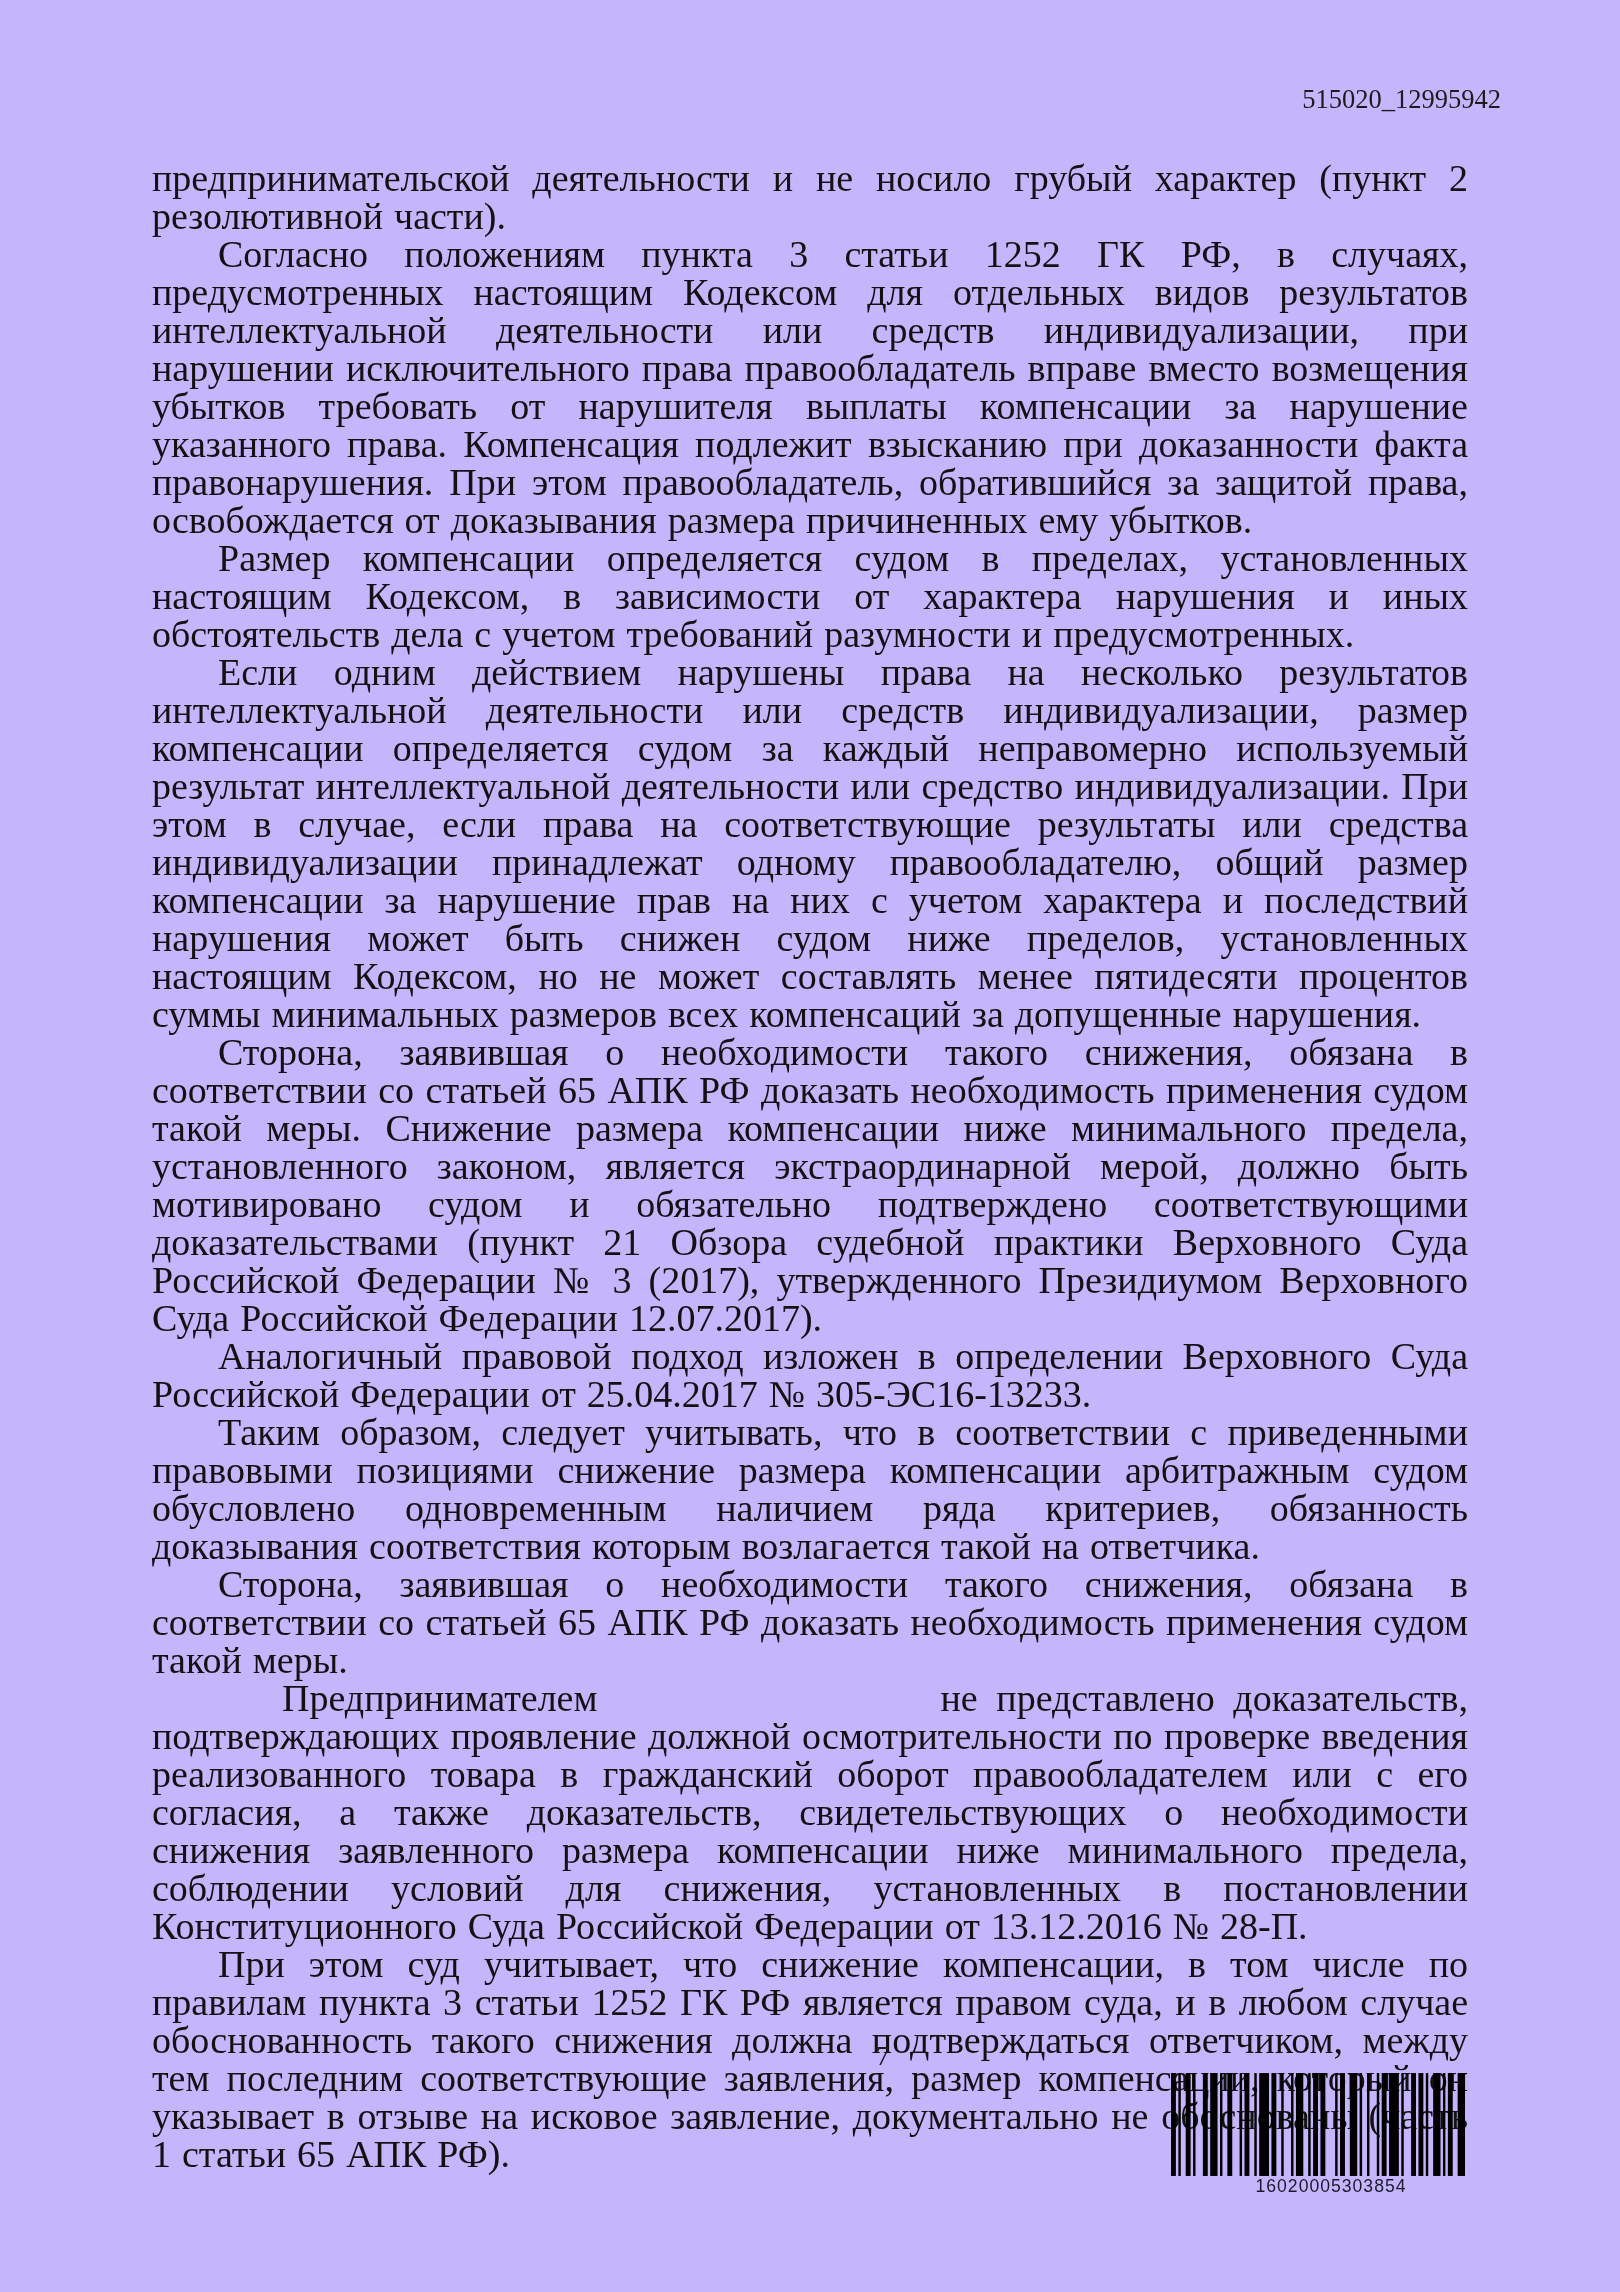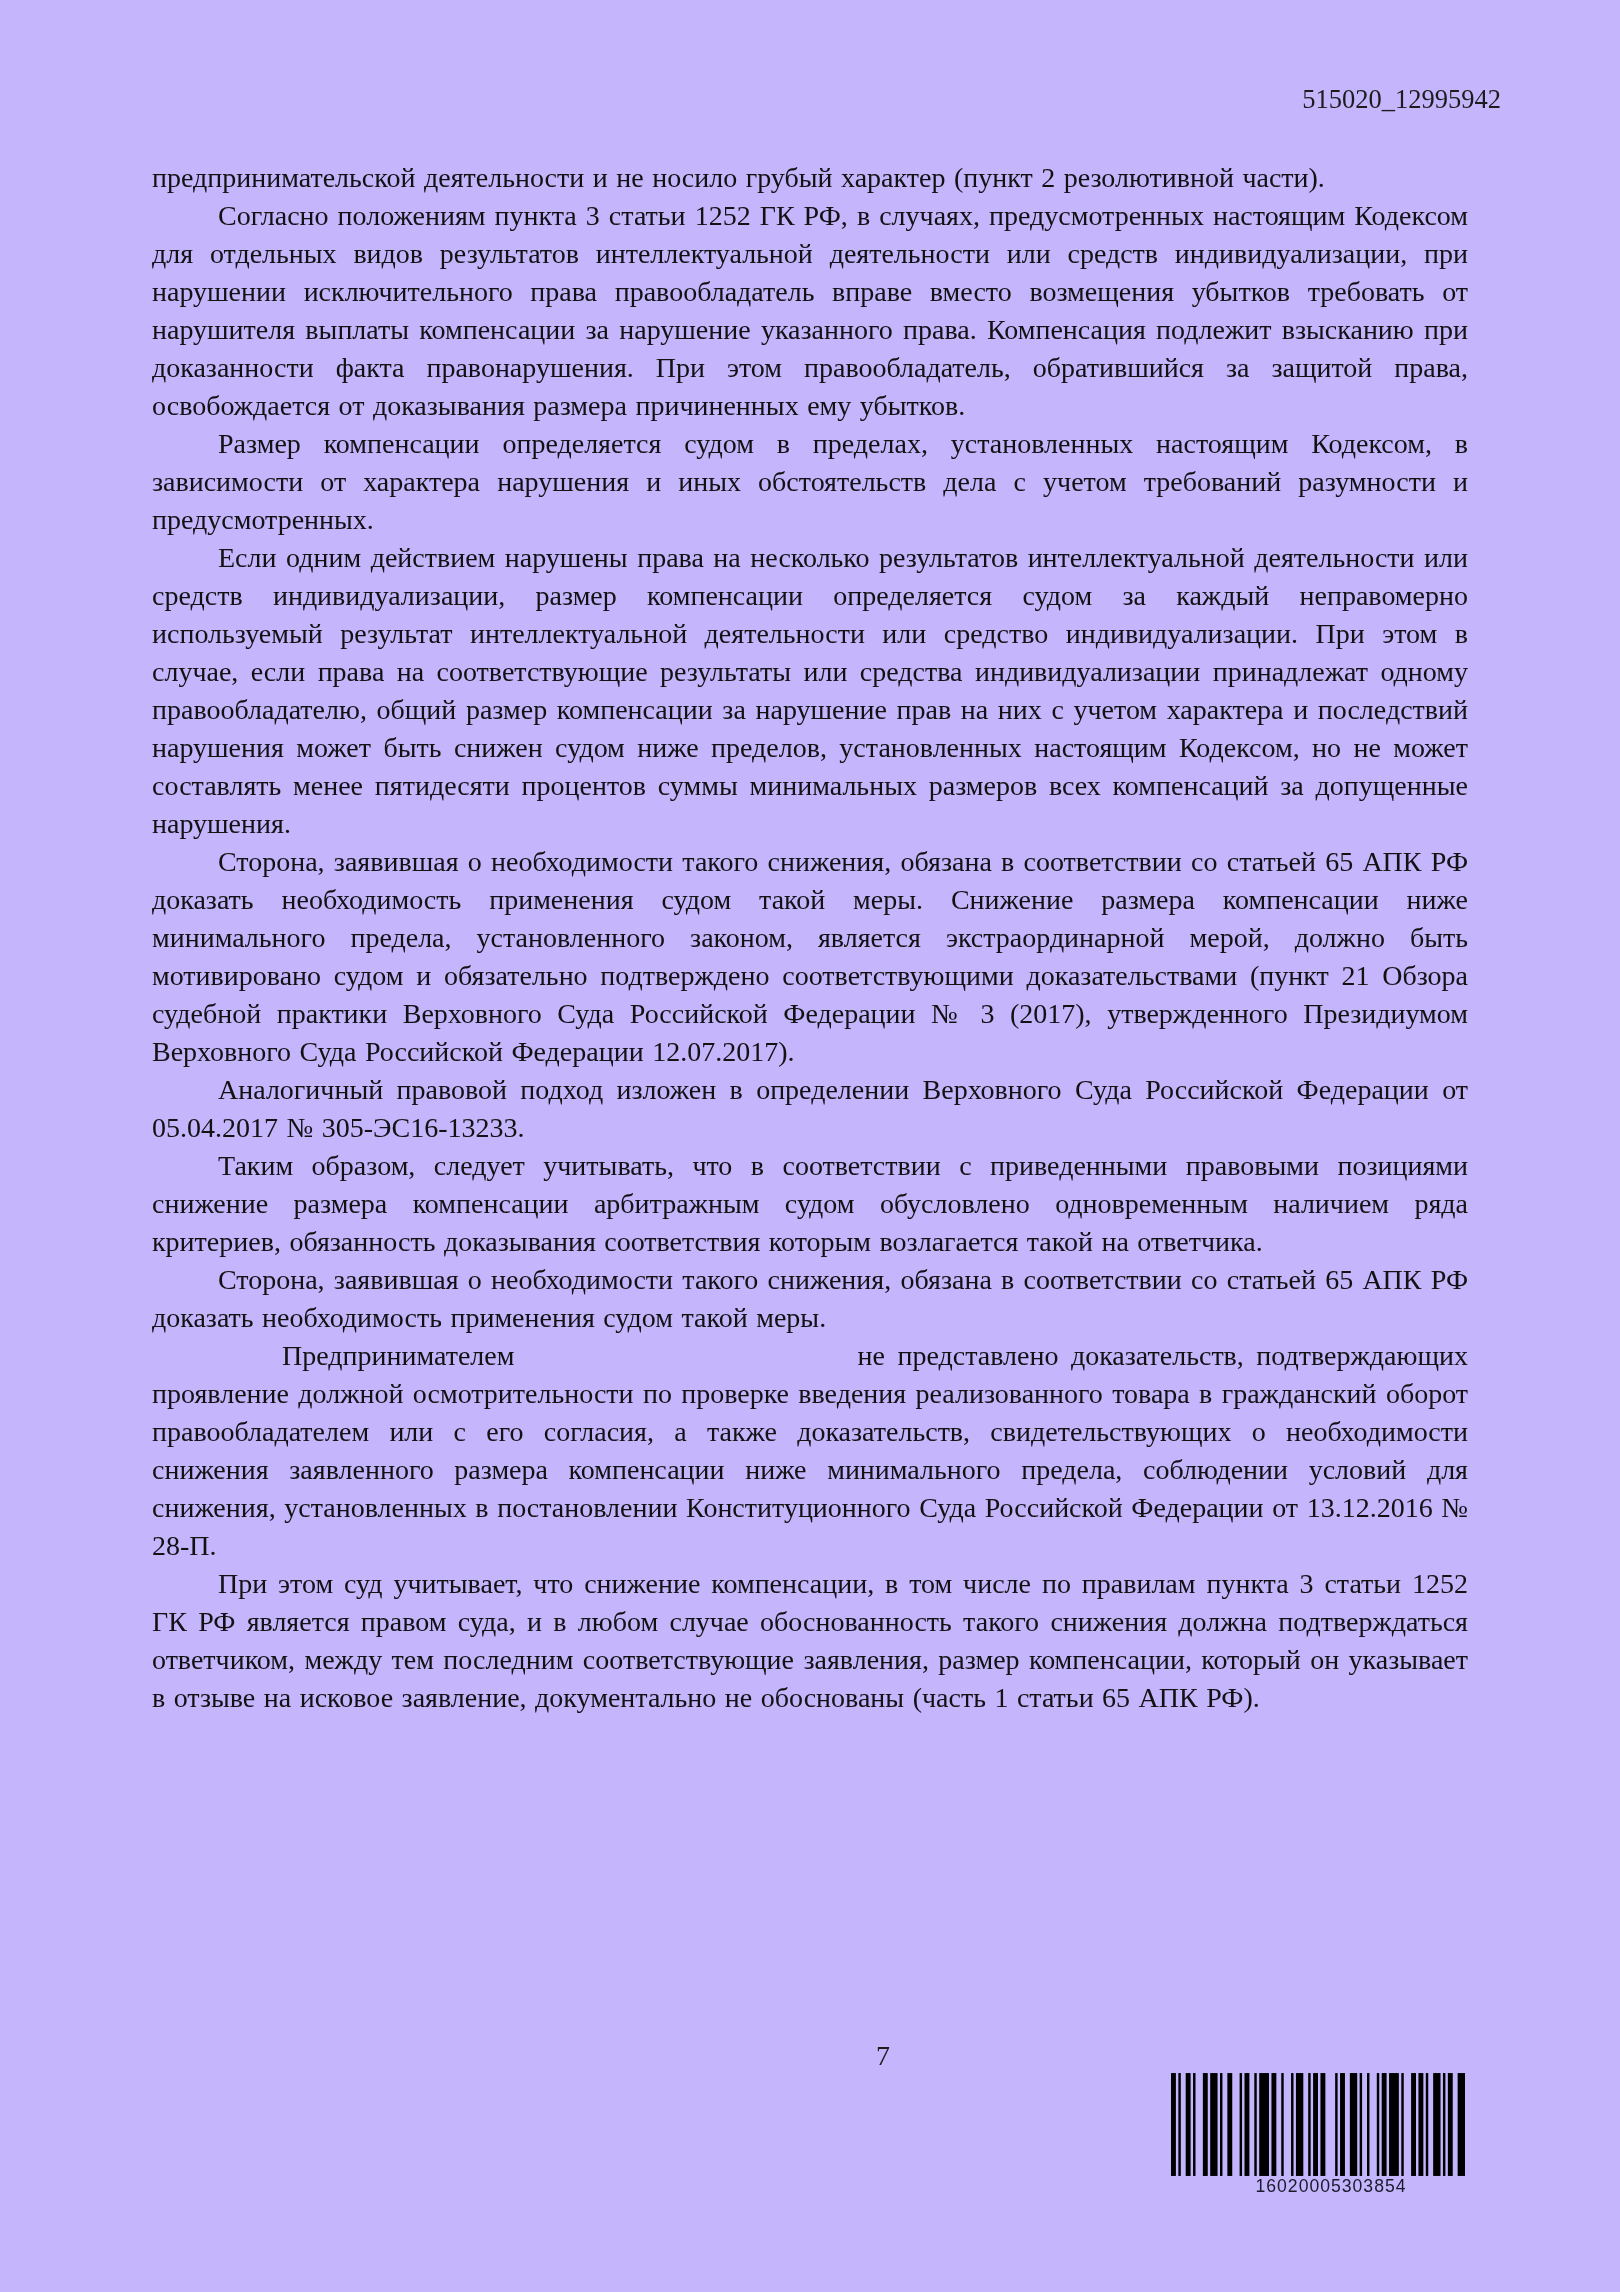--- a/index.html
+++ b/index.html
@@ -27,21 +27,21 @@
     font-size: 26.5px;
     line-height: 31px;
     color: #1c1c1c;
     white-space: nowrap;
   }
   .doc-body {
     position: absolute;
     left: 152px;
     top: 159px;
     width: 1316px;
-    font-size: 28px;
+    font-size: 38px;
     line-height: 38px;
     text-align: justify;
     color: #121212;
   }
   .doc-body p {
     margin: 0;
     padding: 0;
     text-indent: 66px;
     word-spacing: 1.5px;
   }
@@ -93,21 +93,21 @@
 <div class="page">
 
   <div class="ref-number">515020_12995942</div>
 
   <main class="doc-body">
     <p class="no-indent">предпринимательской деятельности и не носило грубый характер (пункт 2 резолютивной части).</p>
     <p>Согласно положениям пункта 3 статьи 1252 ГК РФ, в случаях, предусмотренных настоящим Кодексом для отдельных видов результатов интеллектуальной деятельности или средств индивидуализации, при нарушении исключительного права правообладатель вправе вместо возмещения убытков требовать от нарушителя выплаты компенсации за нарушение указанного права. Компенсация подлежит взысканию при доказанности факта правонарушения. При этом правообладатель, обратившийся за защитой права, освобождается от доказывания размера причиненных ему убытков.</p>
     <p>Размер компенсации определяется судом в пределах, установленных настоящим Кодексом, в зависимости от характера нарушения и иных обстоятельств дела с учетом требований разумности и предусмотренных.</p>
     <p>Если одним действием нарушены права на несколько результатов интеллектуальной деятельности или средств индивидуализации, размер компенсации определяется судом за каждый неправомерно используемый результат интеллектуальной деятельности или средство индивидуализации. При этом в случае, если права на соответствующие результаты или средства индивидуализации принадлежат одному правообладателю, общий размер компенсации за нарушение прав на них с учетом характера и последствий нарушения может быть снижен судом ниже пределов, установленных настоящим Кодексом, но не может составлять менее пятидесяти процентов суммы минимальных размеров всех компенсаций за допущенные нарушения.</p>
     <p>Сторона, заявившая о необходимости такого снижения, обязана в соответствии со статьей 65 АПК РФ доказать необходимость применения судом такой меры. Снижение размера компенсации ниже минимального предела, установленного законом, является экстраординарной мерой, должно быть мотивировано судом и обязательно подтверждено соответствующими доказательствами (пункт 21 Обзора судебной практики Верховного Суда Российской Федерации № 3 (2017), утвержденного Президиумом Верховного Суда Российской Федерации 12.07.2017).</p>
-    <p>Аналогичный правовой подход изложен в определении Верховного Суда Российской Федерации от 05.04.2017 № 305-ЭС16-13233.</p>
+    <p>Аналогичный правовой подход изложен в определении Верховного Суда Российской Федерации от 25.04.2017 № 305-ЭС16-13233.</p>
     <p>Таким образом, следует учитывать, что в соответствии с приведенными правовыми позициями снижение размера компенсации арбитражным судом обусловлено одновременным наличием ряда критериев, обязанность доказывания соответствия которым возлагается такой на ответчика.</p>
     <p>Сторона, заявившая о необходимости такого снижения, обязана в соответствии со статьей 65 АПК РФ доказать необходимость применения судом такой меры.</p>
     <p class="redacted-paragraph"><span>Предпринимателем</span><span class="redaction-gap"></span><span>не представлено доказательств, подтверждающих проявление должной осмотрительности по проверке введения реализованного товара в гражданский оборот правообладателем или с его согласия, а также доказательств, свидетельствующих о необходимости снижения заявленного размера компенсации ниже минимального предела, соблюдении условий для снижения, установленных в постановлении Конституционного Суда Российской Федерации от 13.12.2016 № 28-П.</span></p>
     <p>При этом суд учитывает, что снижение компенсации, в том числе по правилам пункта 3 статьи 1252 ГК РФ является правом суда, и в любом случае обоснованность такого снижения должна подтверждаться ответчиком, между тем последним соответствующие заявления, размер компенсации, который он указывает в отзыве на исковое заявление, документально не обоснованы (часть 1 статьи 65 АПК РФ).</p>
   </main>
 
   <div class="page-number">7</div>
 
   <div class="barcode-block">
     <svg class="barcode-svg" viewBox="0 0 300 105" xmlns="http://www.w3.org/2000/svg" id="barcode-svg">

